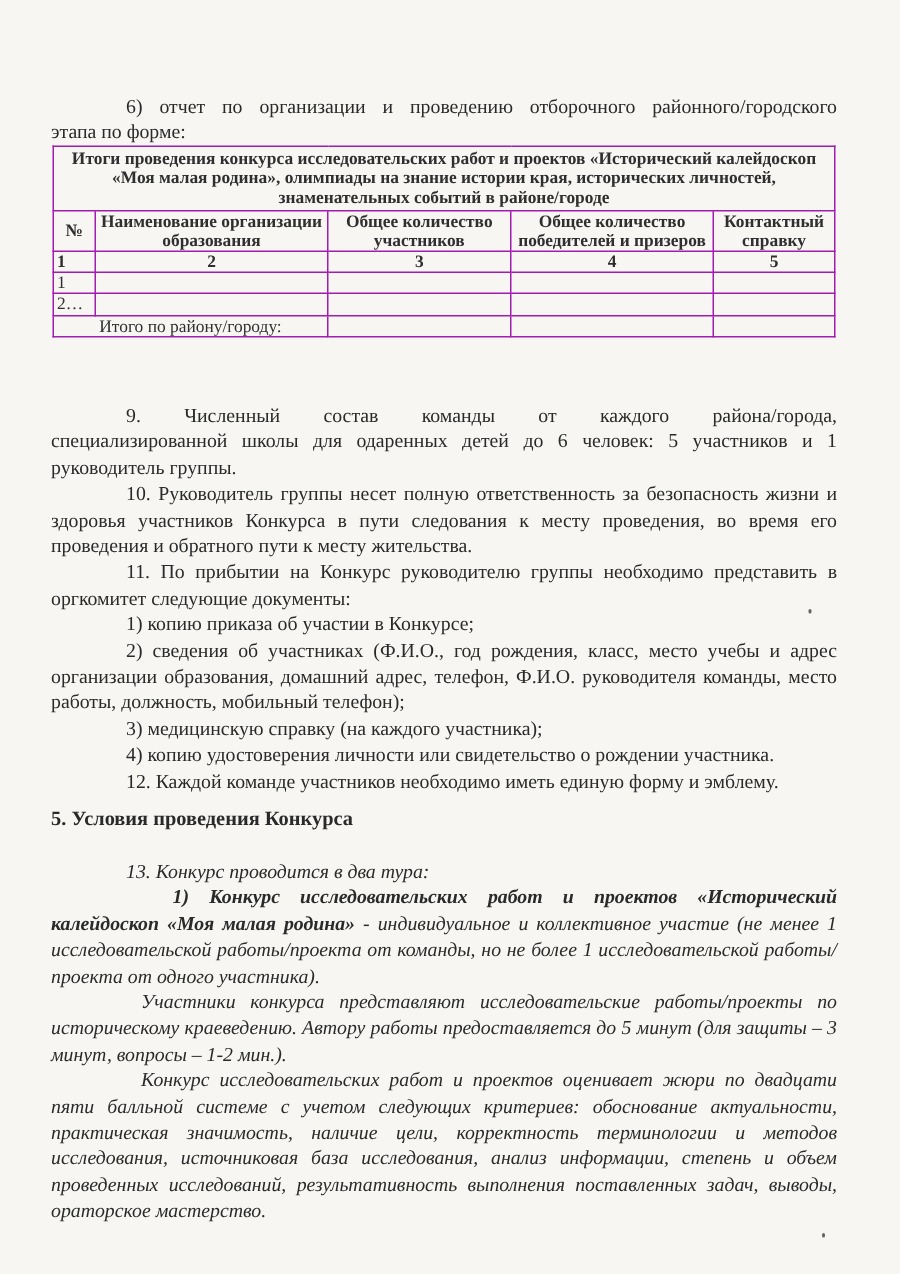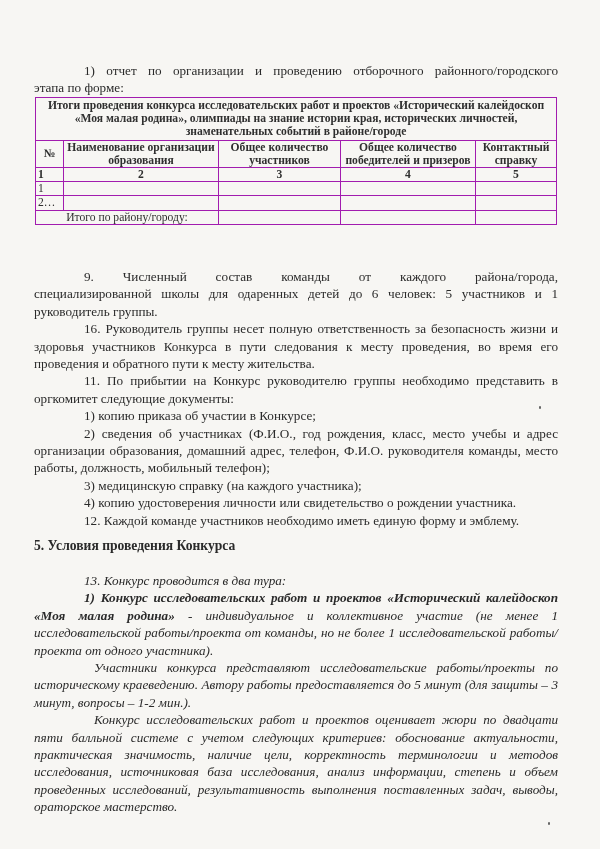--- a/index.html
+++ b/index.html
@@ -11,21 +11,21 @@
       position: relative;
     }
     .page {
       position: absolute; left: 34px; top: 0; width: 524px;
       font-size: 13.2px; line-height: 17.4px;
     }
     .p { margin: 0; text-align: justify; text-align-last: auto; }
     .ind { text-indent: 50px; }
     .ind2 { text-indent: 60px; }
     .j-last { text-align-last: justify; }
-    .b { font-weight: bold; }
+    .b { font-weight: bold; margin-left: 31px; }
     .blk { position: absolute; left: 0; width: 524px; }
 
     table.form {
       position: absolute; left: 1px; top: 97px; width: 521px;
       border-collapse: collapse; table-layout: fixed;
       font-size: 11.6px; line-height: 13.2px; font-weight: bold;
       color: #2f2f2f;
     }
     table.form td {
       border: 1px solid #a21caf; padding: 0 2px; text-align: center;
@@ -41,21 +41,21 @@
       font-weight: bold; font-size: 13.6px;
     }
     .speck { position:absolute; width:2px; height:3px; background:#666; border-radius:1px; }
   </style>
 </head>
 <body>
 
 <div class="page">
 
   <div class="blk" style="top:62px;">
-    <p class="p ind j-last">1)  отчет по организации и проведению отборочного районного/городского</p>
+    <p class="p ind j-last">6)  отчет по организации и проведению отборочного районного/городского</p>
     <p class="p">этапа по форме:</p>
   </div>
 
   <table class="form">
     <colgroup>
       <col style="width:28px">
         <col style="width:155px">
         <col style="width:122px">
         <col style="width:135px">
         <col style="width:81px">
@@ -97,21 +97,21 @@
       <td></td>
       <td></td>
       <td></td>
     </tr>
   </tbody>
     </table>
 
   <div class="blk" style="top:268px;">
     <p class="p ind j-last" style="word-spacing:22px">9. Численный состав команды от каждого района/города,</p>
     <p class="p">специализированной школы для одаренных детей до 6 человек: 5 участников и 1 руководитель группы.</p>
-    <p class="p ind">16. Руководитель группы несет полную ответственность за безопасность жизни и здоровья участников Конкурса в пути следования к месту проведения, во время его проведения и обратного пути к месту жительства.</p>
+    <p class="p ind">10. Руководитель группы несет полную ответственность за безопасность жизни и здоровья участников Конкурса в пути следования к месту проведения, во время его проведения и обратного пути к месту жительства.</p>
     <p class="p ind">11. По прибытии на Конкурс руководителю группы необходимо представить в оргкомитет следующие документы:</p>
     <p class="p ind">1) копию приказа об участии в Конкурсе;</p>
     <p class="p ind">2) сведения об участниках (Ф.И.О., год рождения, класс, место учебы и адрес организации образования, домашний адрес, телефон, Ф.И.О. руководителя команды, место работы, должность, мобильный телефон);</p>
     <p class="p ind">3) медицинскую справку (на каждого участника);</p>
     <p class="p ind">4) копию удостоверения личности или свидетельство о рождении участника.</p>
     <p class="p ind">12. Каждой команде участников необходимо иметь единую форму и эмблему.</p>
   </div>
 
   <div class="heading" style="top:537px;">5. Условия проведения Конкурса</div>
 

